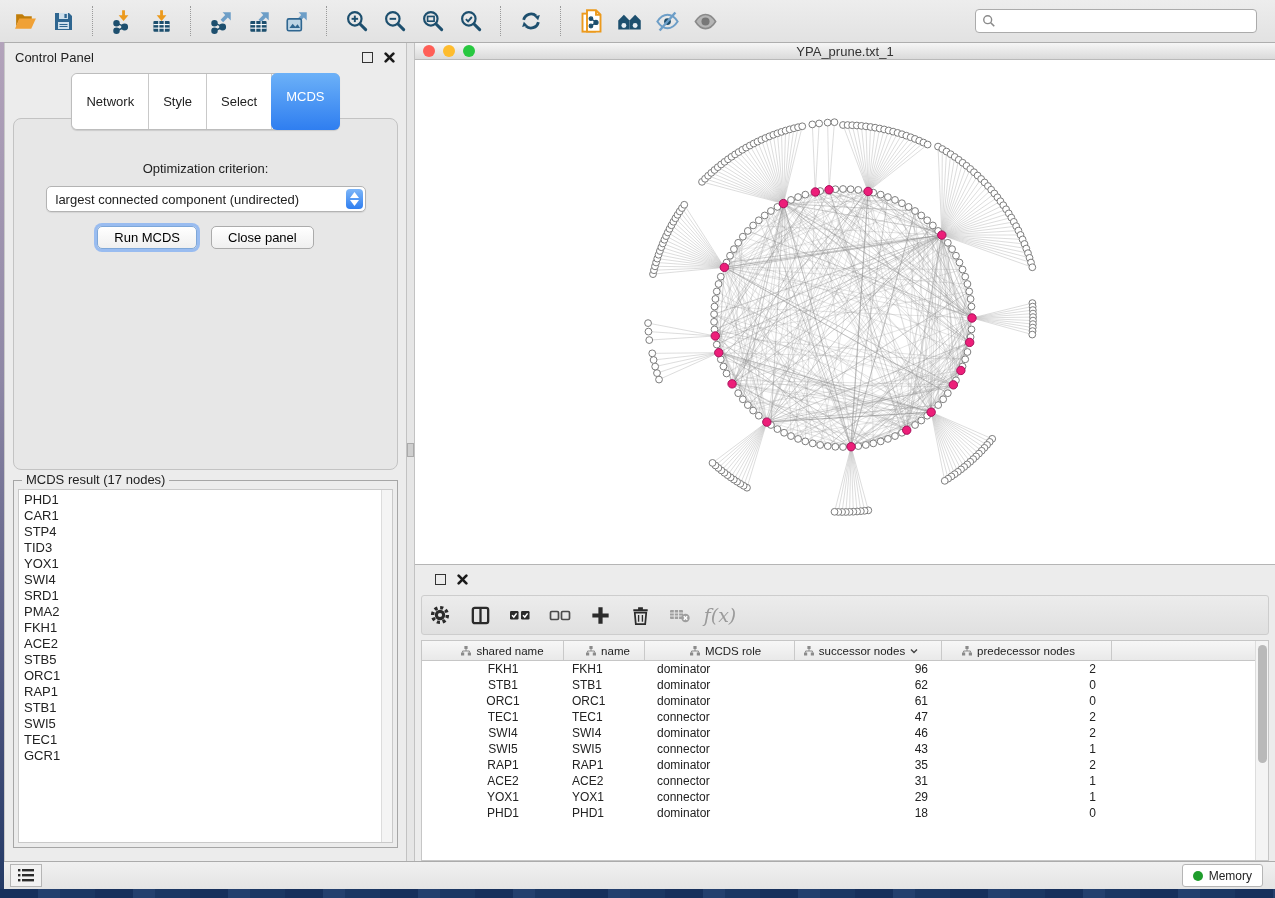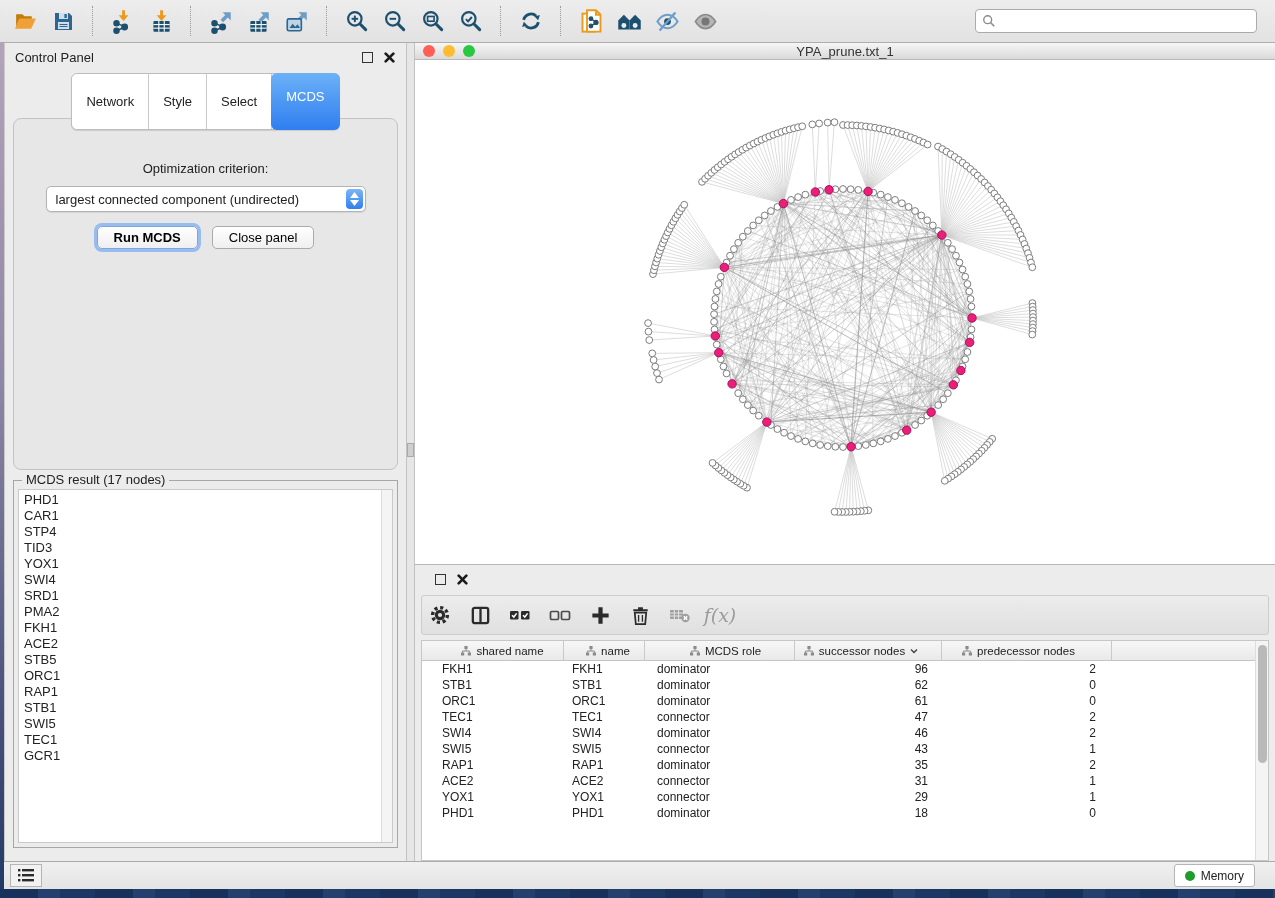--- a/index.html
+++ b/index.html
@@ -31,21 +31,21 @@
   .seg-tab:last-child{border-right:none;border-top-right-radius:6px;border-bottom-right-radius:6px;}
   .seg-tab.selected{background:linear-gradient(#6cb1f8,#2f7ef0);color:#fff;border-radius:6px;margin:-1px;padding:16px 15px;border-right:none;}
   .panel-box{margin:-12px 8px 0 8px;border:1px solid #c3c3c3;border-radius:8px;background:#e7e7e7;height:352px;padding-top:24px;box-sizing:border-box;}
   .opt-label{text-align:center;font-size:13px;margin-top:18px;}
   .dropdown{margin:10px auto 0 auto;width:318px;height:24px;background:#fff;border:1px solid #b3b3b3;border-radius:5px;display:flex;align-items:center;box-shadow:0 1px 1px rgba(0,0,0,.08);}
   .dropdown .dd-text{flex:1;font-size:13px;padding-left:9px;white-space:nowrap;}
   .dd-step{width:17px;height:20px;margin-right:2px;border-radius:4px;background:linear-gradient(#7db6f8,#2f7ef0);display:flex;flex-direction:column;align-items:center;justify-content:center;gap:2px;}
   .dd-step svg{display:block;}
   .btn-row{display:flex;justify-content:center;gap:14px;margin-top:14px;}
   .pbtn{font-size:13px;padding:3px 16px;background:linear-gradient(#ffffff,#efefef);border:1px solid #ababab;border-radius:5px;}
-  .pbtn.focused{box-shadow:0 0 0 3px rgba(110,165,245,.65);border-color:#7ea7d8;font-weight:bold;}
+  .pbtn.focused{box-shadow:0 0 0 3px rgba(110,165,245,.65);border-color:#7ea7d8;}
   .mcds-box{margin:10px 8px 0 8px;border:1px solid #a6a6a6;position:relative;background:#ececec;height:368px;box-sizing:border-box;}
   .mcds-legend{position:absolute;top:-9px;left:8px;background:#ececec;padding:0 4px;font-size:13px;}
   .mcds-list{position:absolute;left:4px;top:8px;right:4px;bottom:4px;background:#fff;border:1px solid #c9c9c9;overflow:hidden;display:flex;}
   .mcds-items{flex:1;padding:2px 0 0 5px;font-size:13px;line-height:16px;}
   .vscroll{width:10px;background:#f4f4f4;border-left:1px solid #dcdcdc;}
   
   .divider{width:7px;background:#e6e6e6;border-left:1px solid #c2c2c2;border-right:1px solid #c2c2c2;position:relative;}
   .divider .handle{position:absolute;top:400px;left:0;width:5px;height:12px;background:#cfcfcf;border:1px solid #aaa;}
   
   .rstack{flex:1;display:flex;flex-direction:column;min-width:0;}
@@ -59,38 +59,38 @@
   .tpanel{flex:1;background:#ececec;display:flex;flex-direction:column;min-height:0;}
   .tp-toolbar{height:38px;margin:4px 6px 0 6px;background:linear-gradient(#ececec,#e0e0e0);border:1px solid #cdcdcd;border-radius:3px;display:flex;align-items:center;padding-left:0;gap:4px;}
   .tpico{width:36px;height:30px;display:flex;align-items:center;justify-content:center;}
   .fx{font:italic 19px "DejaVu Serif",serif;color:#9a9a9a;}
   .ttable{margin:5px 6px 0 6px;flex:1;background:#fff;border:1px solid #c6c6c6;display:flex;flex-direction:column;min-height:0;position:relative;}
   .thead{display:flex;height:19px;background:linear-gradient(#f7f7f7,#e9e9e9);border-bottom:1px solid #c6c6c6;font-size:11.5px;color:#222;}
   .th{display:flex;align-items:center;justify-content:center;gap:5px;border-right:1px solid #c9c9c9;box-sizing:border-box;}
   .tbody{flex:1;overflow:hidden;font-size:12px;position:relative;}
   .tr{display:flex;height:16px;align-items:center;}
   .td{box-sizing:border-box;white-space:nowrap;overflow:hidden;}
-  .c0{width:142px;padding-left:20px;}
+  .c0{width:142px;padding-left:20px;text-align:center;}
   .c1{width:81px;padding-left:8px;}
   .c2{width:150px;padding-left:12px;}
   .c3{width:147px;text-align:right;padding-right:14px;}
   .c4{width:170px;text-align:right;padding-right:16px;}
   .cf{flex:1;}
   .tbl-scroll{position:absolute;right:0;top:0;bottom:0;width:12px;background:#f4f4f4;border-left:1px solid #ddd;}
   .tbl-thumb{position:absolute;right:1px;top:4px;width:9px;height:118px;background:#b9b9b9;border-radius:5px;}
   .bottom-tabs{display:flex;justify-content:center;padding:6px 0 8px 0;}
   .btab-wrap{display:flex;background:#fff;border:1px solid #bdbdbd;border-radius:6px;box-shadow:0 1px 1px rgba(0,0,0,.12);}
   .btab{padding:3px 14px;font-size:13px;border-right:1px solid #c9c9c9;background:#fff;}
   .btab:first-child{border-top-left-radius:6px;border-bottom-left-radius:6px;}
   .btab:last-child{border-right:none;border-top-right-radius:6px;border-bottom-right-radius:6px;}
   .btab.selected{background:linear-gradient(#6cb1f8,#2f7ef0);color:#fff;border-radius:6px;margin:-1px;padding:4px 15px;}
   
   .statusbar{position:absolute;left:0;bottom:9px;width:1275px;height:28px;background:linear-gradient(#f0f0f0,#e4e4e4);border-top:1px solid #ababab;display:flex;align-items:center;box-sizing:border-box;}
   .sb-left{margin-left:10px;width:30px;height:21px;background:#f2f2f2;border:1px solid #b5b5b5;display:flex;align-items:center;justify-content:center;}
-  .sb-mem{margin-left:auto;margin-right:20px;height:21px;background:#fff;border:1px solid #b5b5b5;border-radius:3px;display:flex;align-items:center;gap:6px;padding:0 10px;font-size:12px;}
+  .sb-mem{margin-left:auto;margin-right:12px;height:21px;background:#fff;border:1px solid #b5b5b5;border-radius:3px;display:flex;align-items:center;gap:6px;padding:0 10px;font-size:12px;}
   .mem-dot{width:10px;height:10px;border-radius:50%;}
 </style>
 </head>
 <body>
 
 <div class="screen">
 
   <div class="toolbar">
     <div class="tb-group">
       <div class="tbico">

